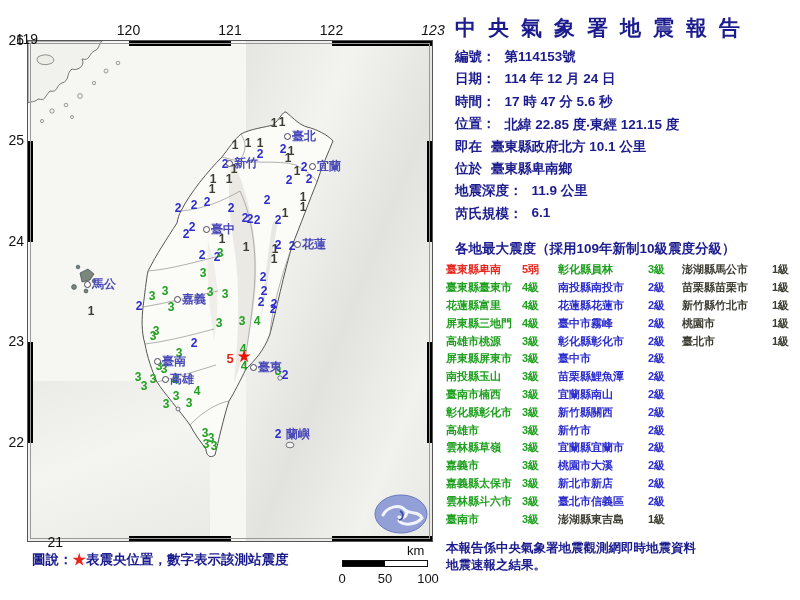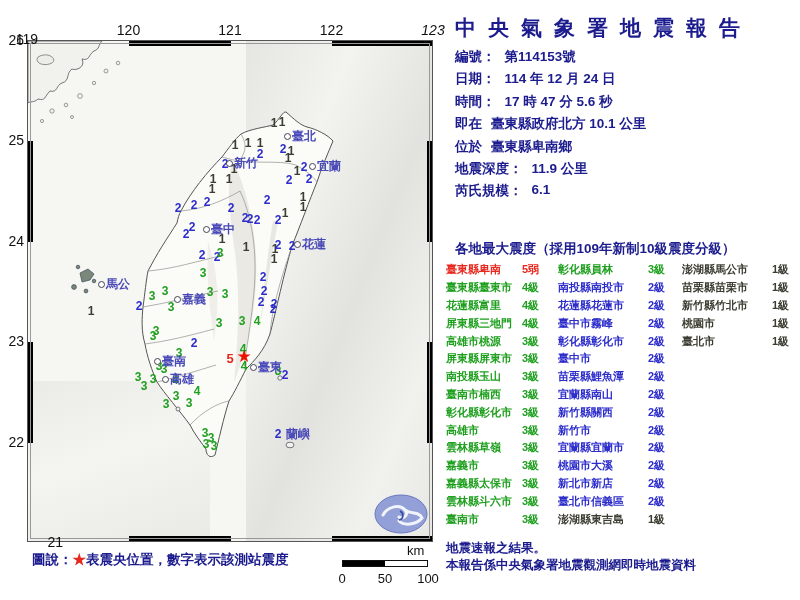--- a/index.html
+++ b/index.html
@@ -235,21 +235,21 @@
           <span>臺南</span>
         </div>
         <div class="city" style="left: 134px; top: 338px;">
           <span class="dot"></span>
           <span>高雄</span>
         </div>
         <div class="city" style="left: 222px; top: 326px;">
           <span class="dot"></span>
           <span>臺東</span>
         </div>
-        <div class="city" style="left: 70px; top: 243px;">
+        <div class="city" style="left: 56px; top: 243px;">
           <span class="dot"></span>
           <span>馬公</span>
         </div>
         <div class="city" style="left: 258px; top: 393px;">
           <span>蘭嶼</span>
         </div>
       </div>
     <div class="epi-star" id="epi-star" style="left: 216px; top: 315px;">★</div>
     <div class="epi-5" id="epi-value" style="left: 202px; top: 317px;">5</div>
   </div>
@@ -290,20 +290,24 @@
         </div>
         <div class="line">
           <span class="lbl">日期：</span>
           <span class="val">114 年 12 月 24 日</span>
         </div>
         <div class="line">
           <span class="lbl">時間：</span>
           <span class="val">17 時 47 分 5.6 秒</span>
         </div>
         <div class="line">
+          <span class="lbl">位置：</span>
+          <span class="val">北緯 22.85 度‧東經 121.15 度</span>
+        </div>
+        <div class="line">
           <span class="lbl">即在</span>
           <span class="val">臺東縣政府北方 10.1 公里</span>
         </div>
         <div class="line">
           <span class="lbl">位於</span>
           <span class="val">臺東縣卑南鄉</span>
         </div>
         <div class="line">
           <span class="lbl">地震深度：</span>
           <span class="val">11.9 公里</span>
@@ -430,18 +434,18 @@
         <div class="trow">
           <div class="c-n1 lv3">臺南市</div>
           <div class="c-l1 lv3">3級</div>
           <div class="c-n2 lv1">澎湖縣東吉島</div>
           <div class="c-l2 lv1">1級</div>
           <div class="c-n3"></div>
           <div class="c-l3"></div>
         </div>
       </div>
     <div class="foot" id="footer">
+        <div>本報告係中央氣象署地震觀測網即時地震資料</div>
         <div>地震速報之結果。</div>
-        <div>本報告係中央氣象署地震觀測網即時地震資料</div>
       </div>
   </div>
 
 </div>
 
 </body></html>

